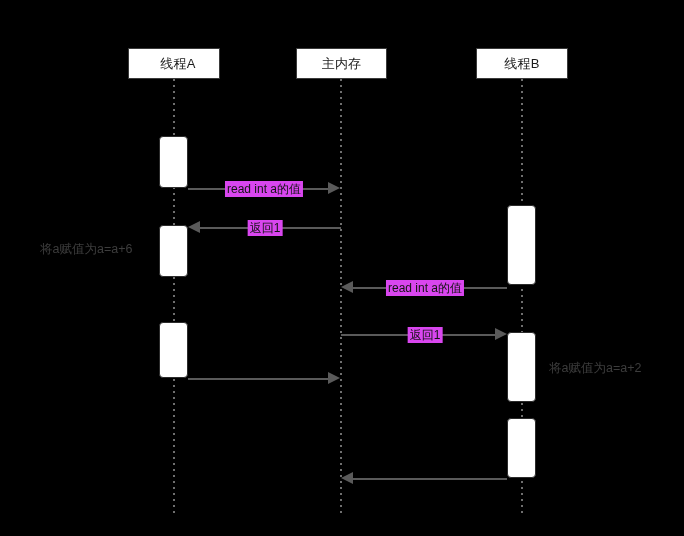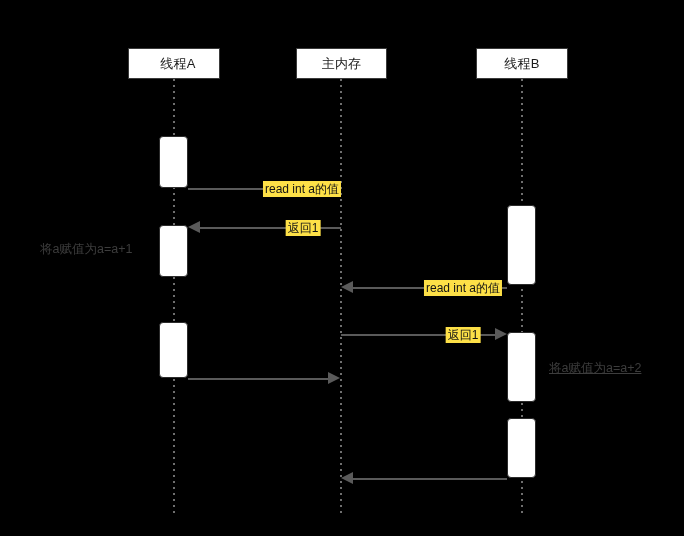--- a/index.html
+++ b/index.html
@@ -65,28 +65,27 @@
     border-bottom: 6px solid transparent;
   }
   .arrow-right {
     border-left: 12px solid #5a5a5a;
   }
   .arrow-left {
     border-right: 12px solid #5a5a5a;
   }
   .msg-label {
     position: absolute;
-    background: #fde047;
+    background: #d946ef;
     color: #141414;
     font-size: 12px;
     line-height: 14px;
     padding: 1px 2px;
     white-space: nowrap;
     transform: translateX(-50%);
-    margin-left: 38px;
   }
 
   
   .side-note {
     position: absolute;
     color: #3d3d3d;
     font-size: 12.5px;
     line-height: 15px;
     white-space: nowrap;
   }
@@ -135,17 +134,17 @@
   <div class="msg-line" style="left:341px; top:334px; width:154px;"></div>
   <div class="arrow-head arrow-right" style="left:495px; top:328px;"></div>
   <div class="msg-label" style="left:425px; top:327px;">返回1</div>
 
   <div class="msg-line" style="left:188px; top:378px; width:142px;"></div>
   <div class="arrow-head arrow-right" style="left:328px; top:372px;"></div>
 
   <div class="msg-line" style="left:353px; top:478px; width:154px;"></div>
   <div class="arrow-head arrow-left" style="left:341px; top:472px;"></div>
 
-  <div class="side-note" style="left:40px; top:242px;">将a赋值为a=a+1</div>
+  <div class="side-note" style="left:40px; top:242px;">将a赋值为a=a+6</div>
 
-  <div class="side-note" style="left:549px; top:361px;text-decoration:underline;">将a赋值为a=a+2</div>
+  <div class="side-note" style="left:549px; top:361px;">将a赋值为a=a+2</div>
 
 </div>
 
 </body></html>

